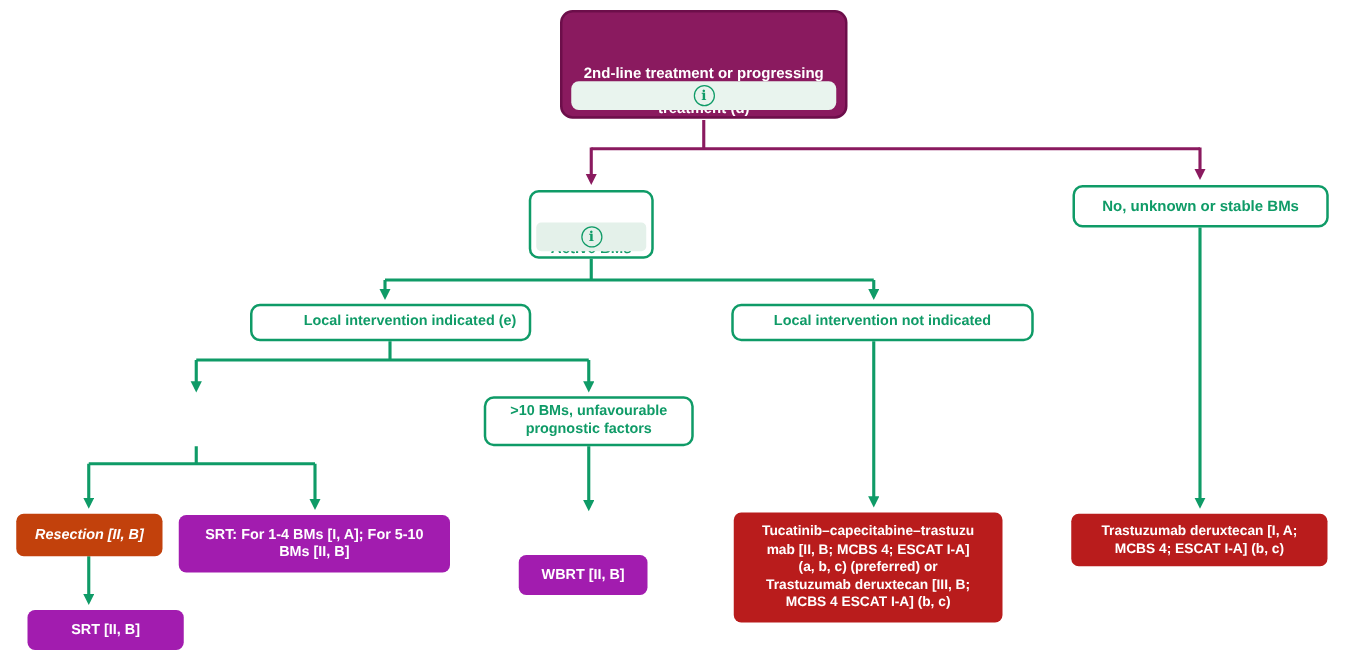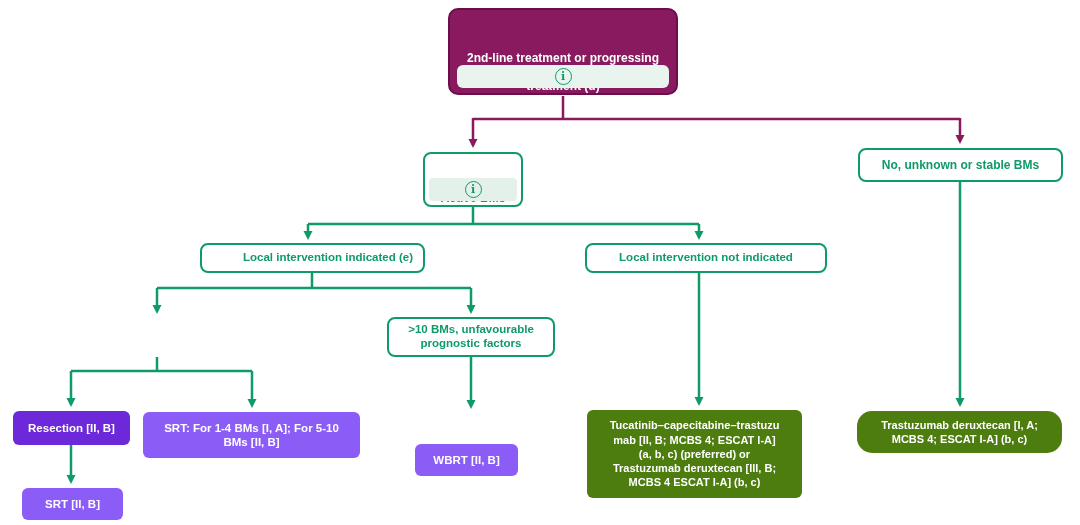--- a/index.html
+++ b/index.html
@@ -76,23 +76,23 @@
     cursor:pointer;
   }
   
   .fill{
     color:#ffffff;
     border:none;
     border-radius:6px;
     font-size:11.5px;
     line-height:1.25;
   }
-  .fill-green{background:#8b5cf6;}
-  .fill-orange{background:#6d28d9;}
-  .fill-blue{background:#4d7c0f;font-size:11px;line-height:1.3;}
+  .fill-green{background:#a21caf;}
+  .fill-orange{background:#c2410c;font-style:italic;}
+  .fill-blue{background:#b91c1c;font-size:11px;line-height:1.3;}
   #connectors{position:absolute;left:0;top:0;pointer-events:none;}
 </style>
 </head>
 <body>
 
 <div id="canvas">
 
   <svg id="connectors" width="1080" height="525">
     <defs>
       <marker id="ap" markerUnits="userSpaceOnUse" markerWidth="11" markerHeight="11" refX="6" refY="4.5" orient="auto">
@@ -169,30 +169,30 @@
 
   <div class="node fill fill-green" style="left:143px;top:412px;width:217px;height:46px;">
     <div class="multiline">SRT: For 1-4 BMs [I, A]; For 5-10
 BMs [II, B]</div>
   </div>
 
   <div class="node fill fill-green" style="left:415px;top:413px;width:103px;height:32px;margin-top:31px;">
     <div>WBRT [II, B]</div>
   </div>
 
-  <div class="node fill fill-green" style="left:22px;top:488px;width:101px;height:32px;">
+  <div class="node fill fill-green" style="left:22px;top:488px;width:125px;height:32px;">
     <div>SRT [II, B]</div>
   </div>
 
   <div class="node fill fill-blue" style="left:587px;top:410px;width:215px;height:88px;">
     <div class="multiline">Tucatinib–capecitabine–trastuzu
 mab [II, B; MCBS 4; ESCAT I-A]
 (a, b, c) (preferred) or
 Trastuzumab deruxtecan [III, B;
 MCBS 4 ESCAT I-A] (b, c)</div>
   </div>
 
-  <div class="node fill fill-blue" style="left:857px;top:411px;width:205px;height:42px;border-radius:15px;">
+  <div class="node fill fill-blue" style="left:857px;top:411px;width:205px;height:42px;">
     <div class="multiline">Trastuzumab deruxtecan [I, A;
 MCBS 4; ESCAT I-A] (b, c)</div>
   </div>
 
 </div>
 
 </body></html>

